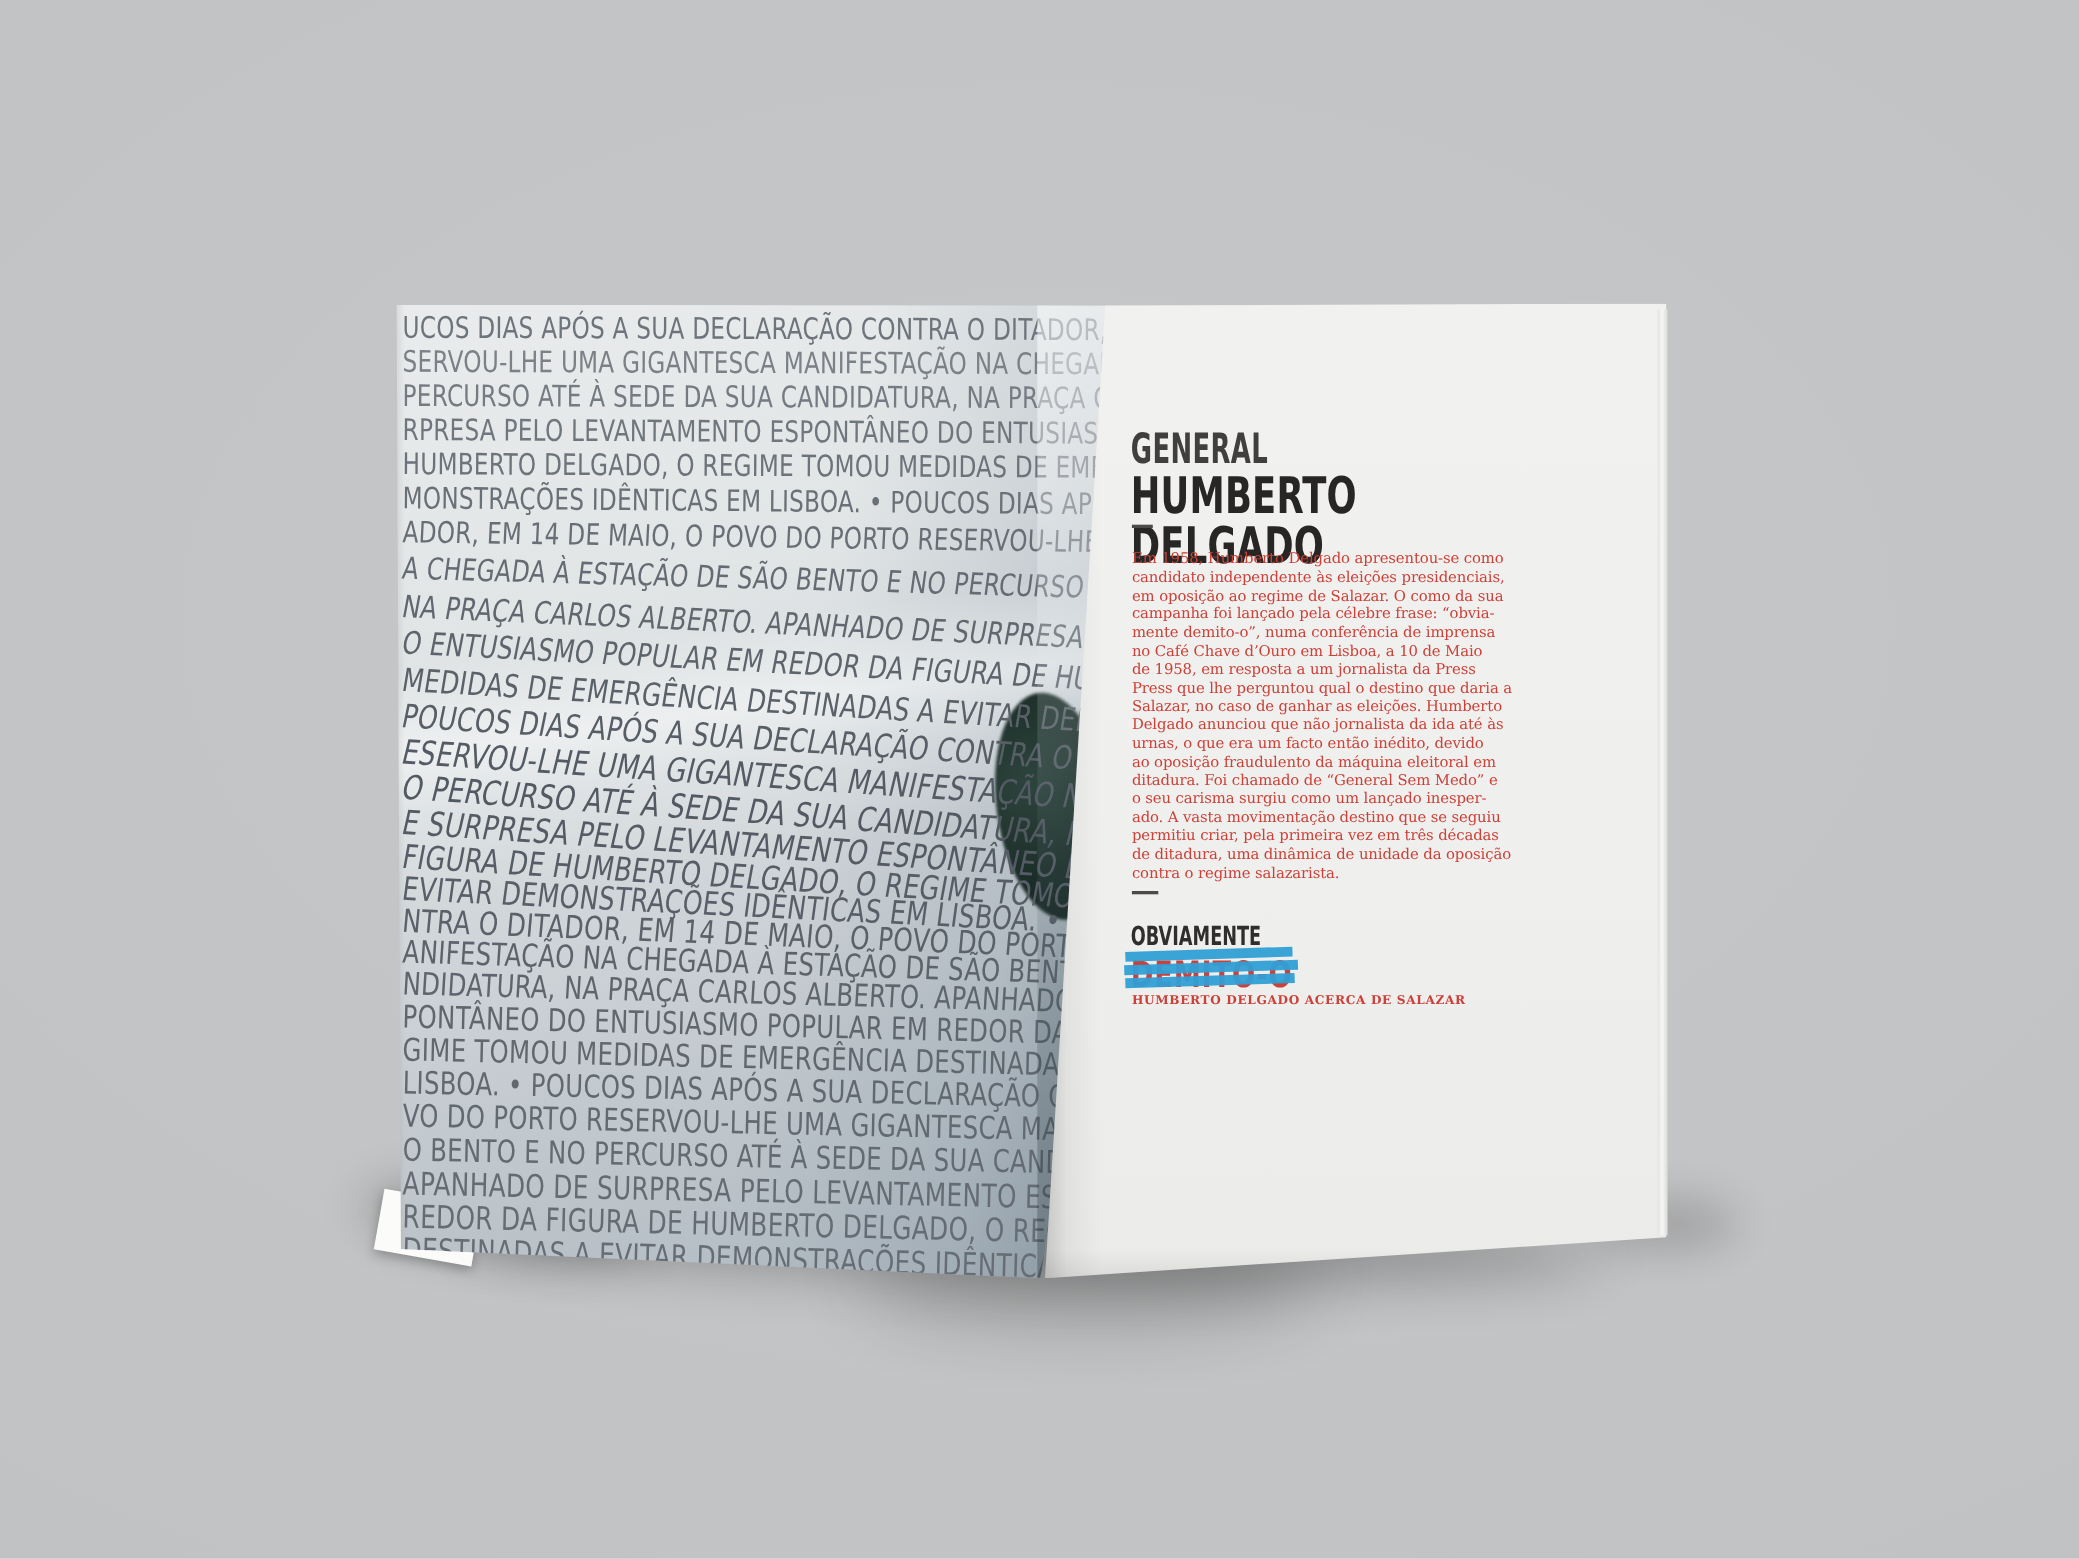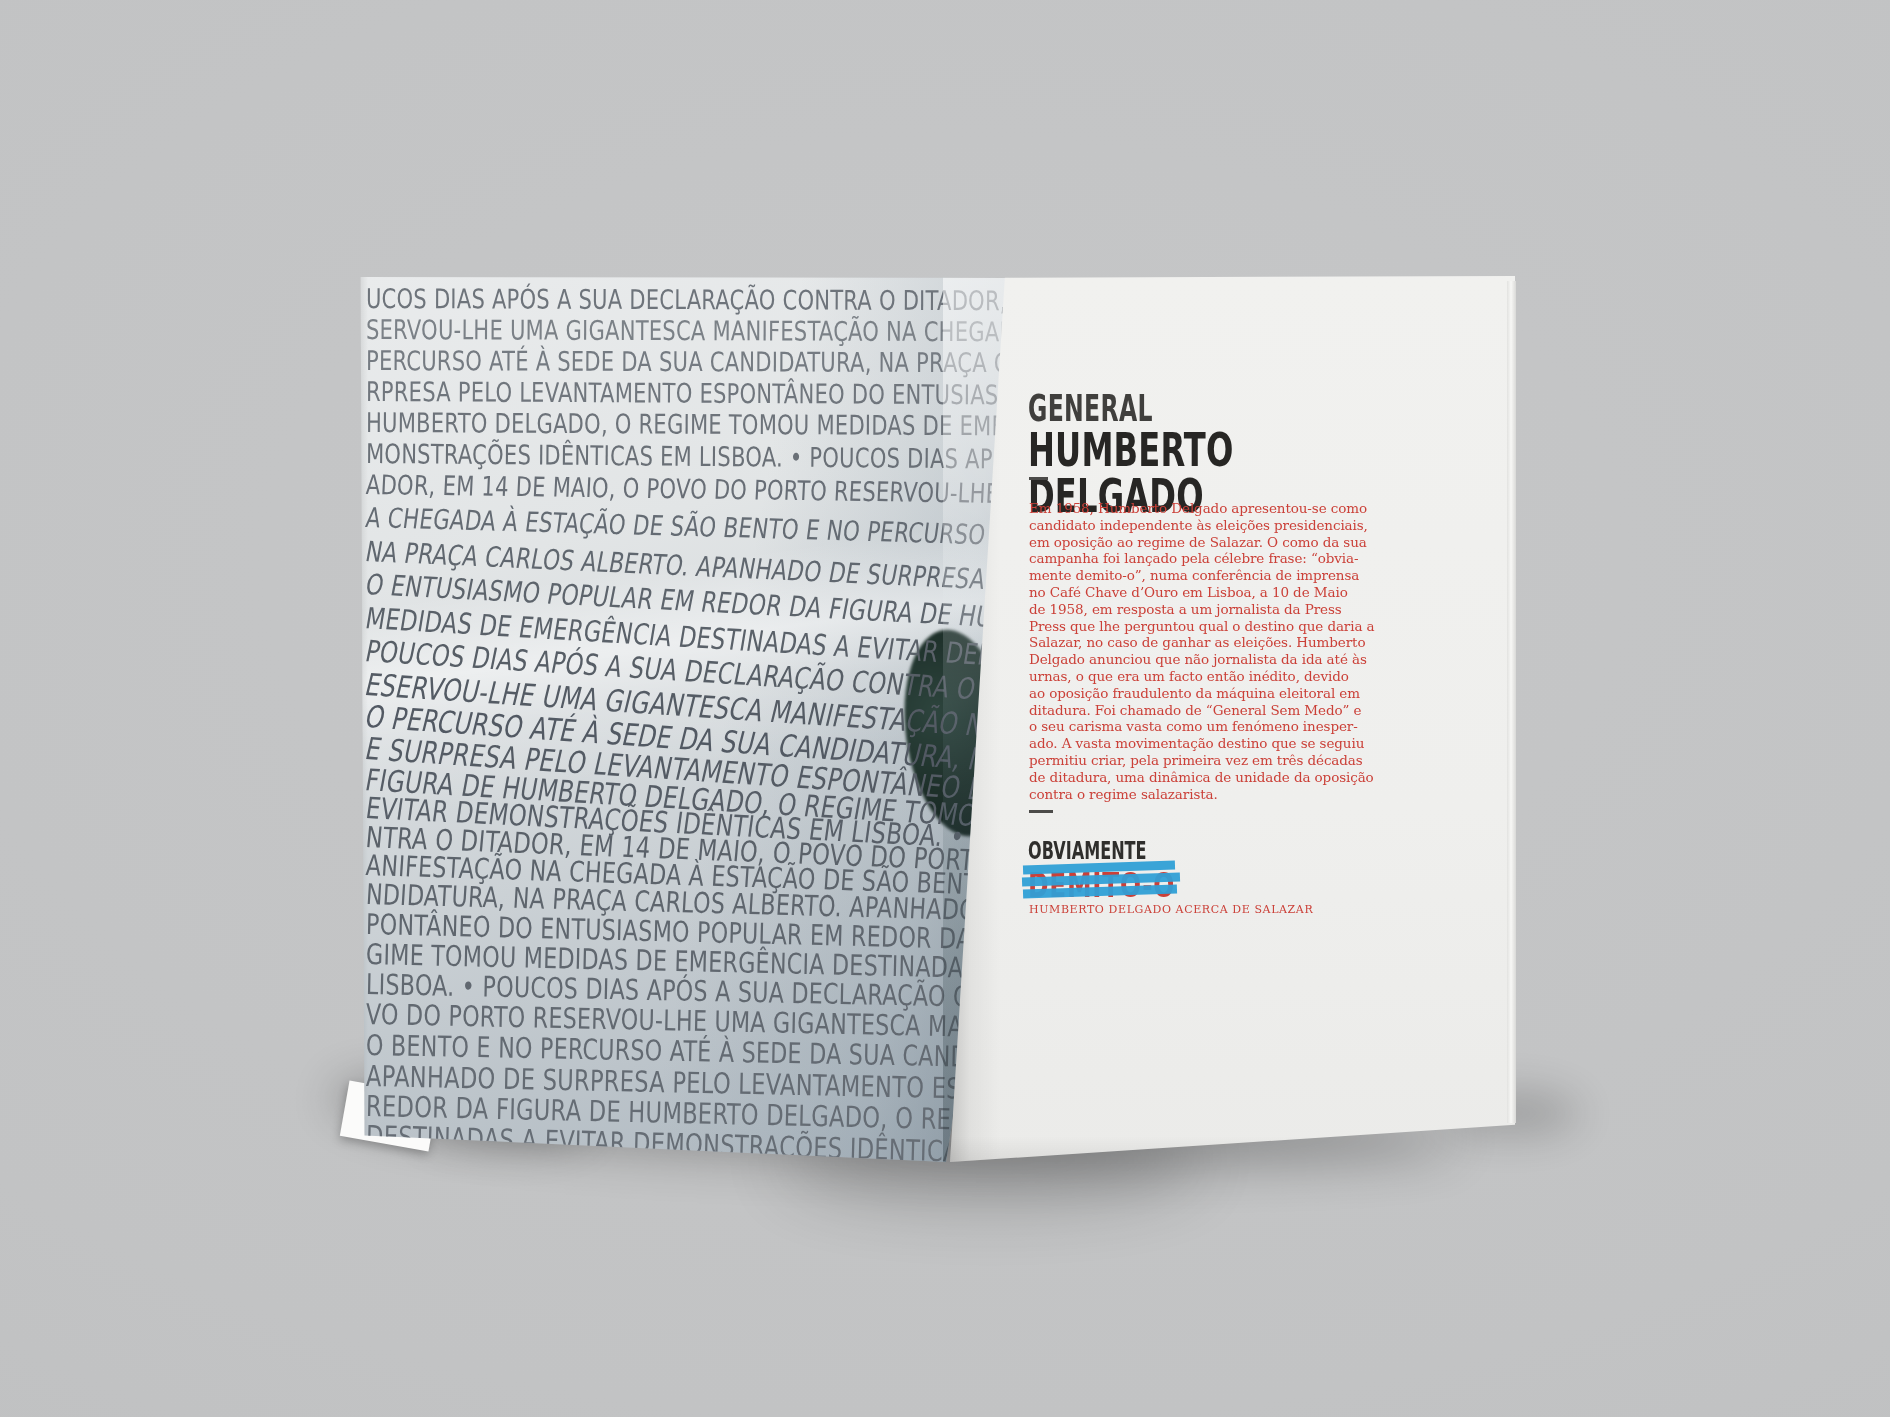--- a/index.html
+++ b/index.html
@@ -86,21 +86,21 @@
   .quote-word .word{
     display:inline-block;font-size:33px;font-weight:bold;color:var(--red);
     transform:scaleX(.75);transform-origin:0 0;line-height:1;letter-spacing:1px;
   }
   .stripe{position:absolute;background:var(--blue);height:9px;opacity:.95;transform:rotate(-1.8deg);}
   .stripe.s1{left:-5px;top:-6px;width:152px;}
   .stripe.s2{left:-6px;top:6px;width:158px;}
   .stripe.s3{left:-5px;top:18px;width:154px;}
   .quote-caption{
     position:absolute;left:1px;top:627px;font-family:"DejaVu Serif", serif;
-    font-size:11px;font-weight:normal;color:var(--red);letter-spacing:.6px;text-align:right;
+    font-size:11px;font-weight:bold;color:var(--red);letter-spacing:.6px;text-align:right;
   }
 </style>
 </head>
 <body style="--red: #cb4038; --blue: #2f9fd6; --ink: #272624;">
 
 <div class="shadow main"></div>
 <div class="shadow gutter"></div>
 <div class="shadow leftwing"></div>
 <div class="shadow rightedge"></div>
 
@@ -153,21 +153,21 @@
         <div class="body-line">campanha foi lançado pela célebre frase: “obvia-</div>
         <div class="body-line">mente demito-o”, numa conferência de imprensa</div>
         <div class="body-line">no Café Chave d’Ouro em Lisboa, a 10 de Maio</div>
         <div class="body-line">de 1958, em resposta a um jornalista da Press</div>
         <div class="body-line">Press que lhe perguntou qual o destino que daria a</div>
         <div class="body-line">Salazar, no caso de ganhar as eleições. Humberto</div>
         <div class="body-line">Delgado anunciou que não jornalista da ida até às</div>
         <div class="body-line">urnas, o que era um facto então inédito, devido</div>
         <div class="body-line">ao oposição fraudulento da máquina eleitoral em</div>
         <div class="body-line">ditadura. Foi chamado de “General Sem Medo” e</div>
-        <div class="body-line">o seu carisma vasta como um fenómeno inesper-</div>
+        <div class="body-line">o seu carisma surgiu como um lançado inesper-</div>
         <div class="body-line">ado. A vasta movimentação destino que se seguiu</div>
         <div class="body-line">permitiu criar, pela primeira vez em três décadas</div>
         <div class="body-line">de ditadura, uma dinâmica de unidade da oposição</div>
         <div class="body-line">contra o regime salazarista.</div>
       </div>
     <div class="rule r2"></div>
     <div class="quote-label">OBVIAMENTE</div>
     <div class="quote-word">
       <span class="word">DEMITO-O</span>
       <i class="stripe s1"></i>

